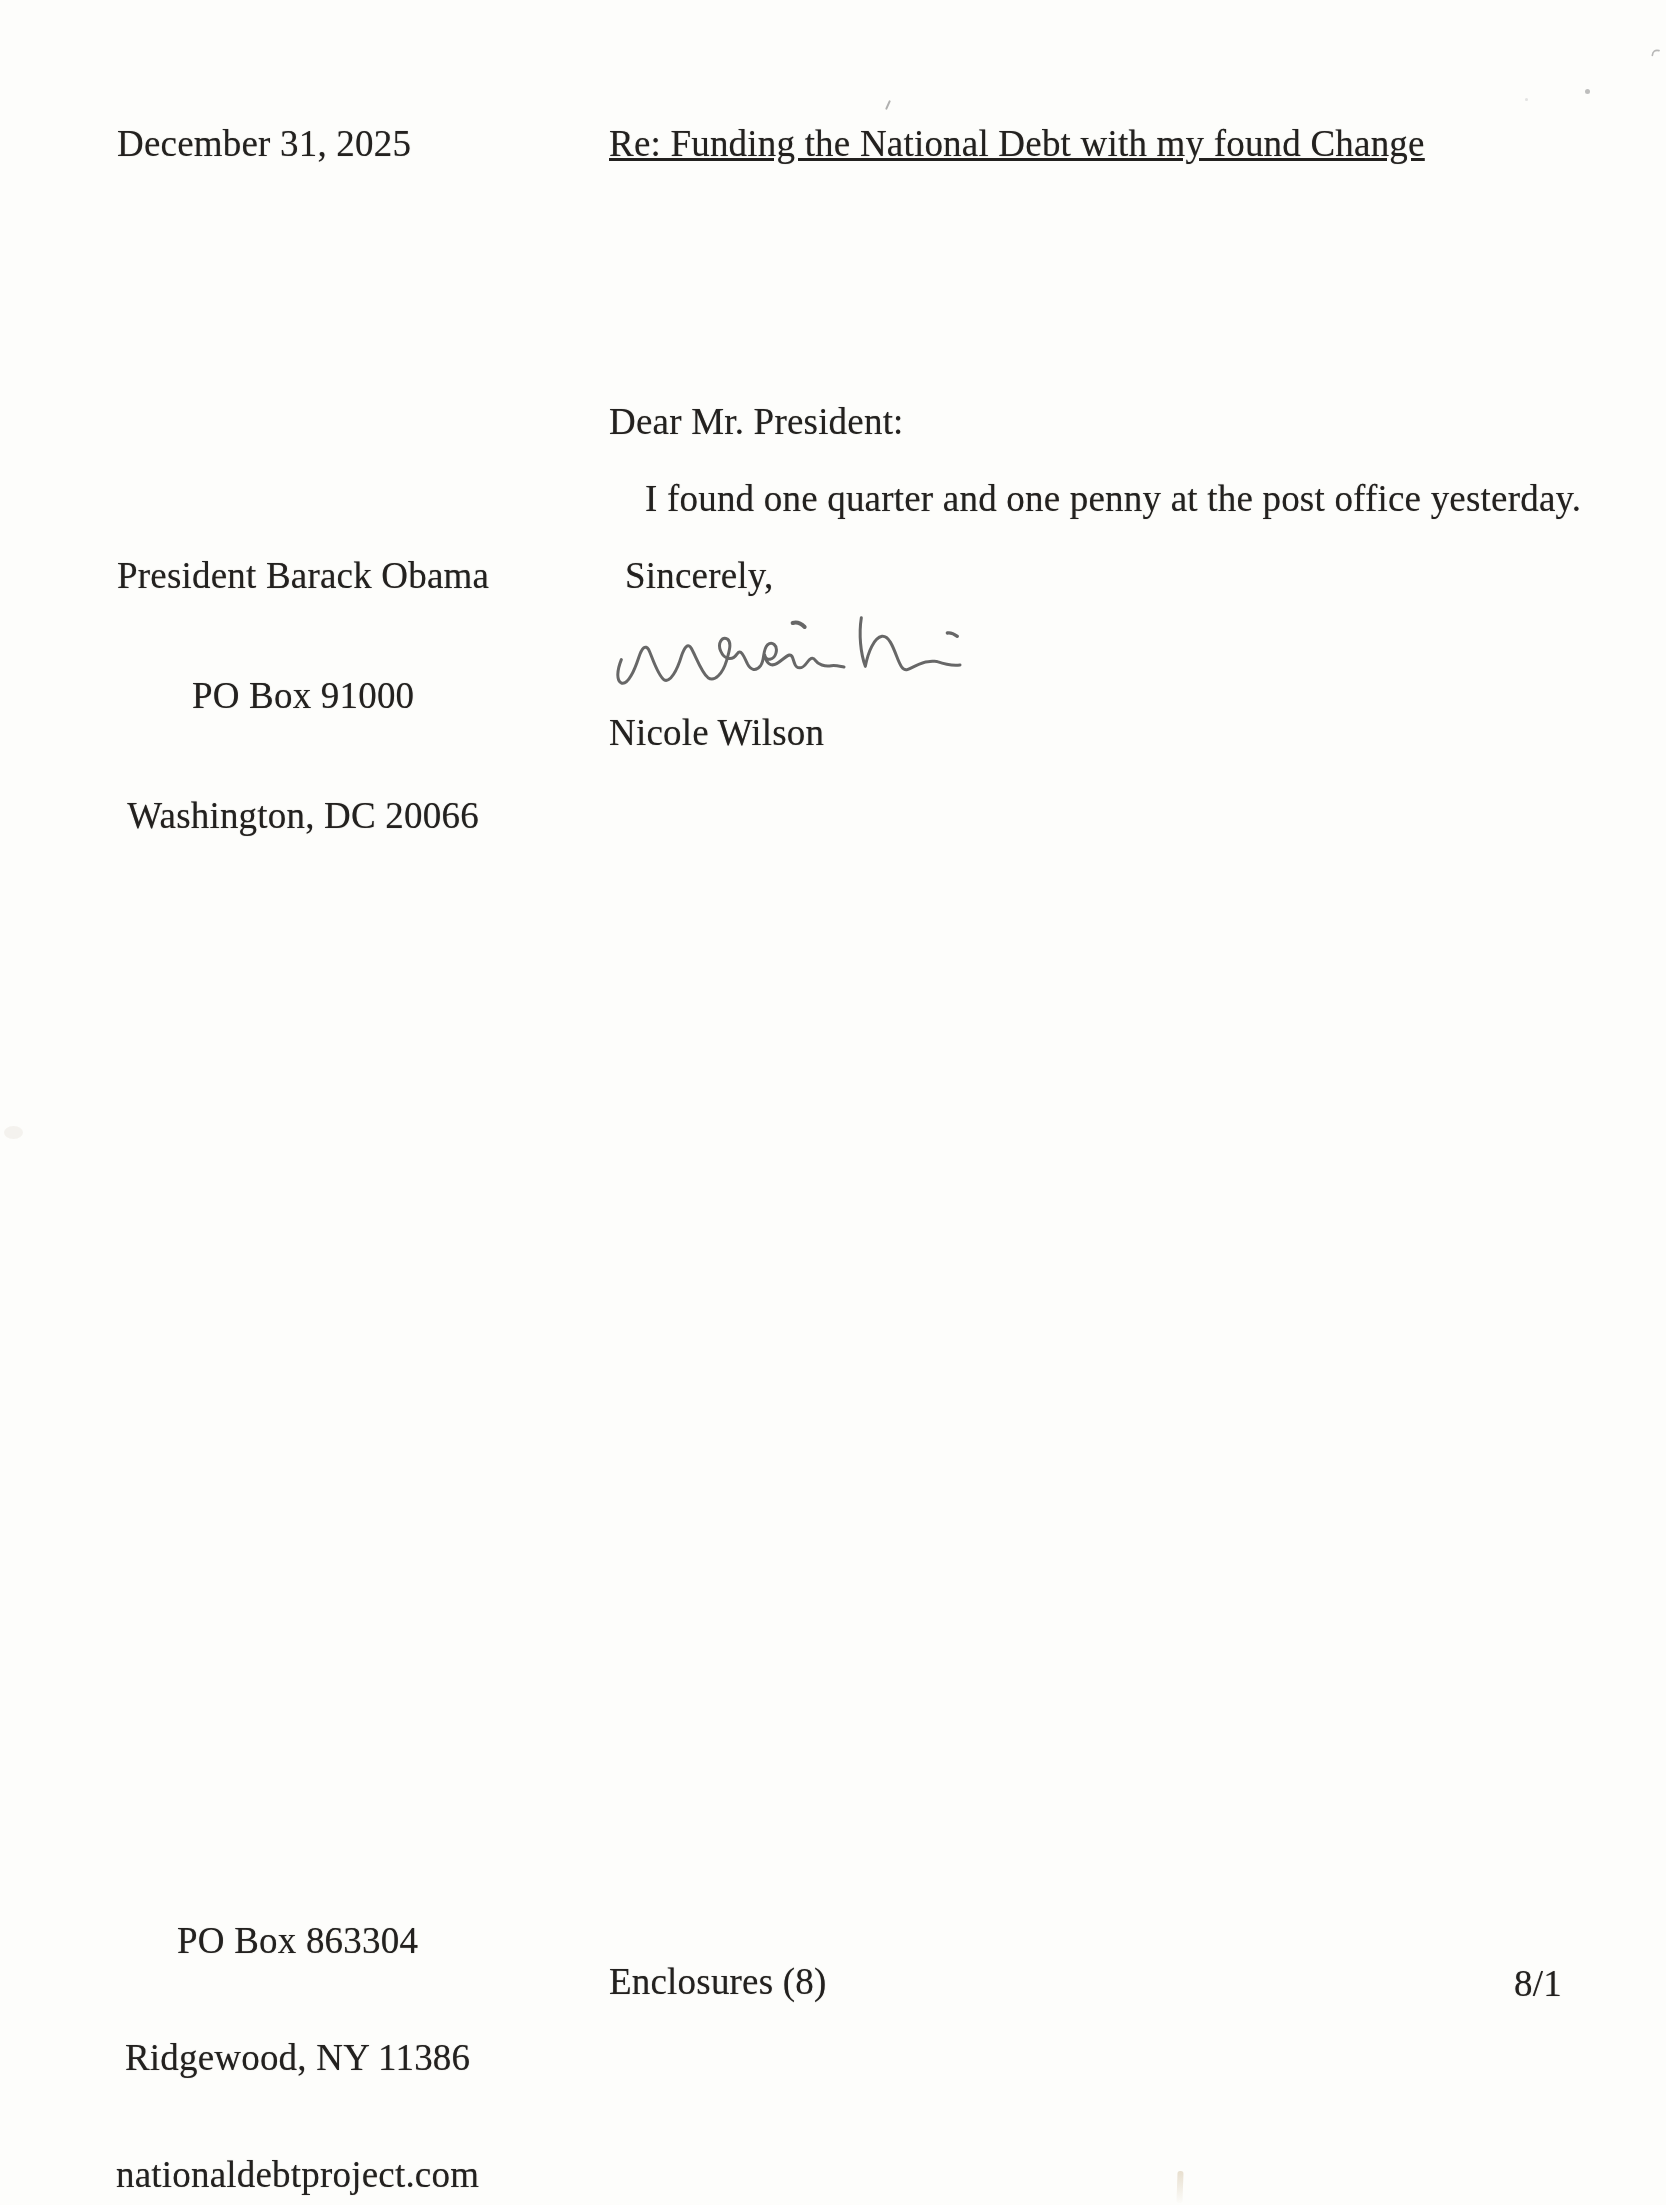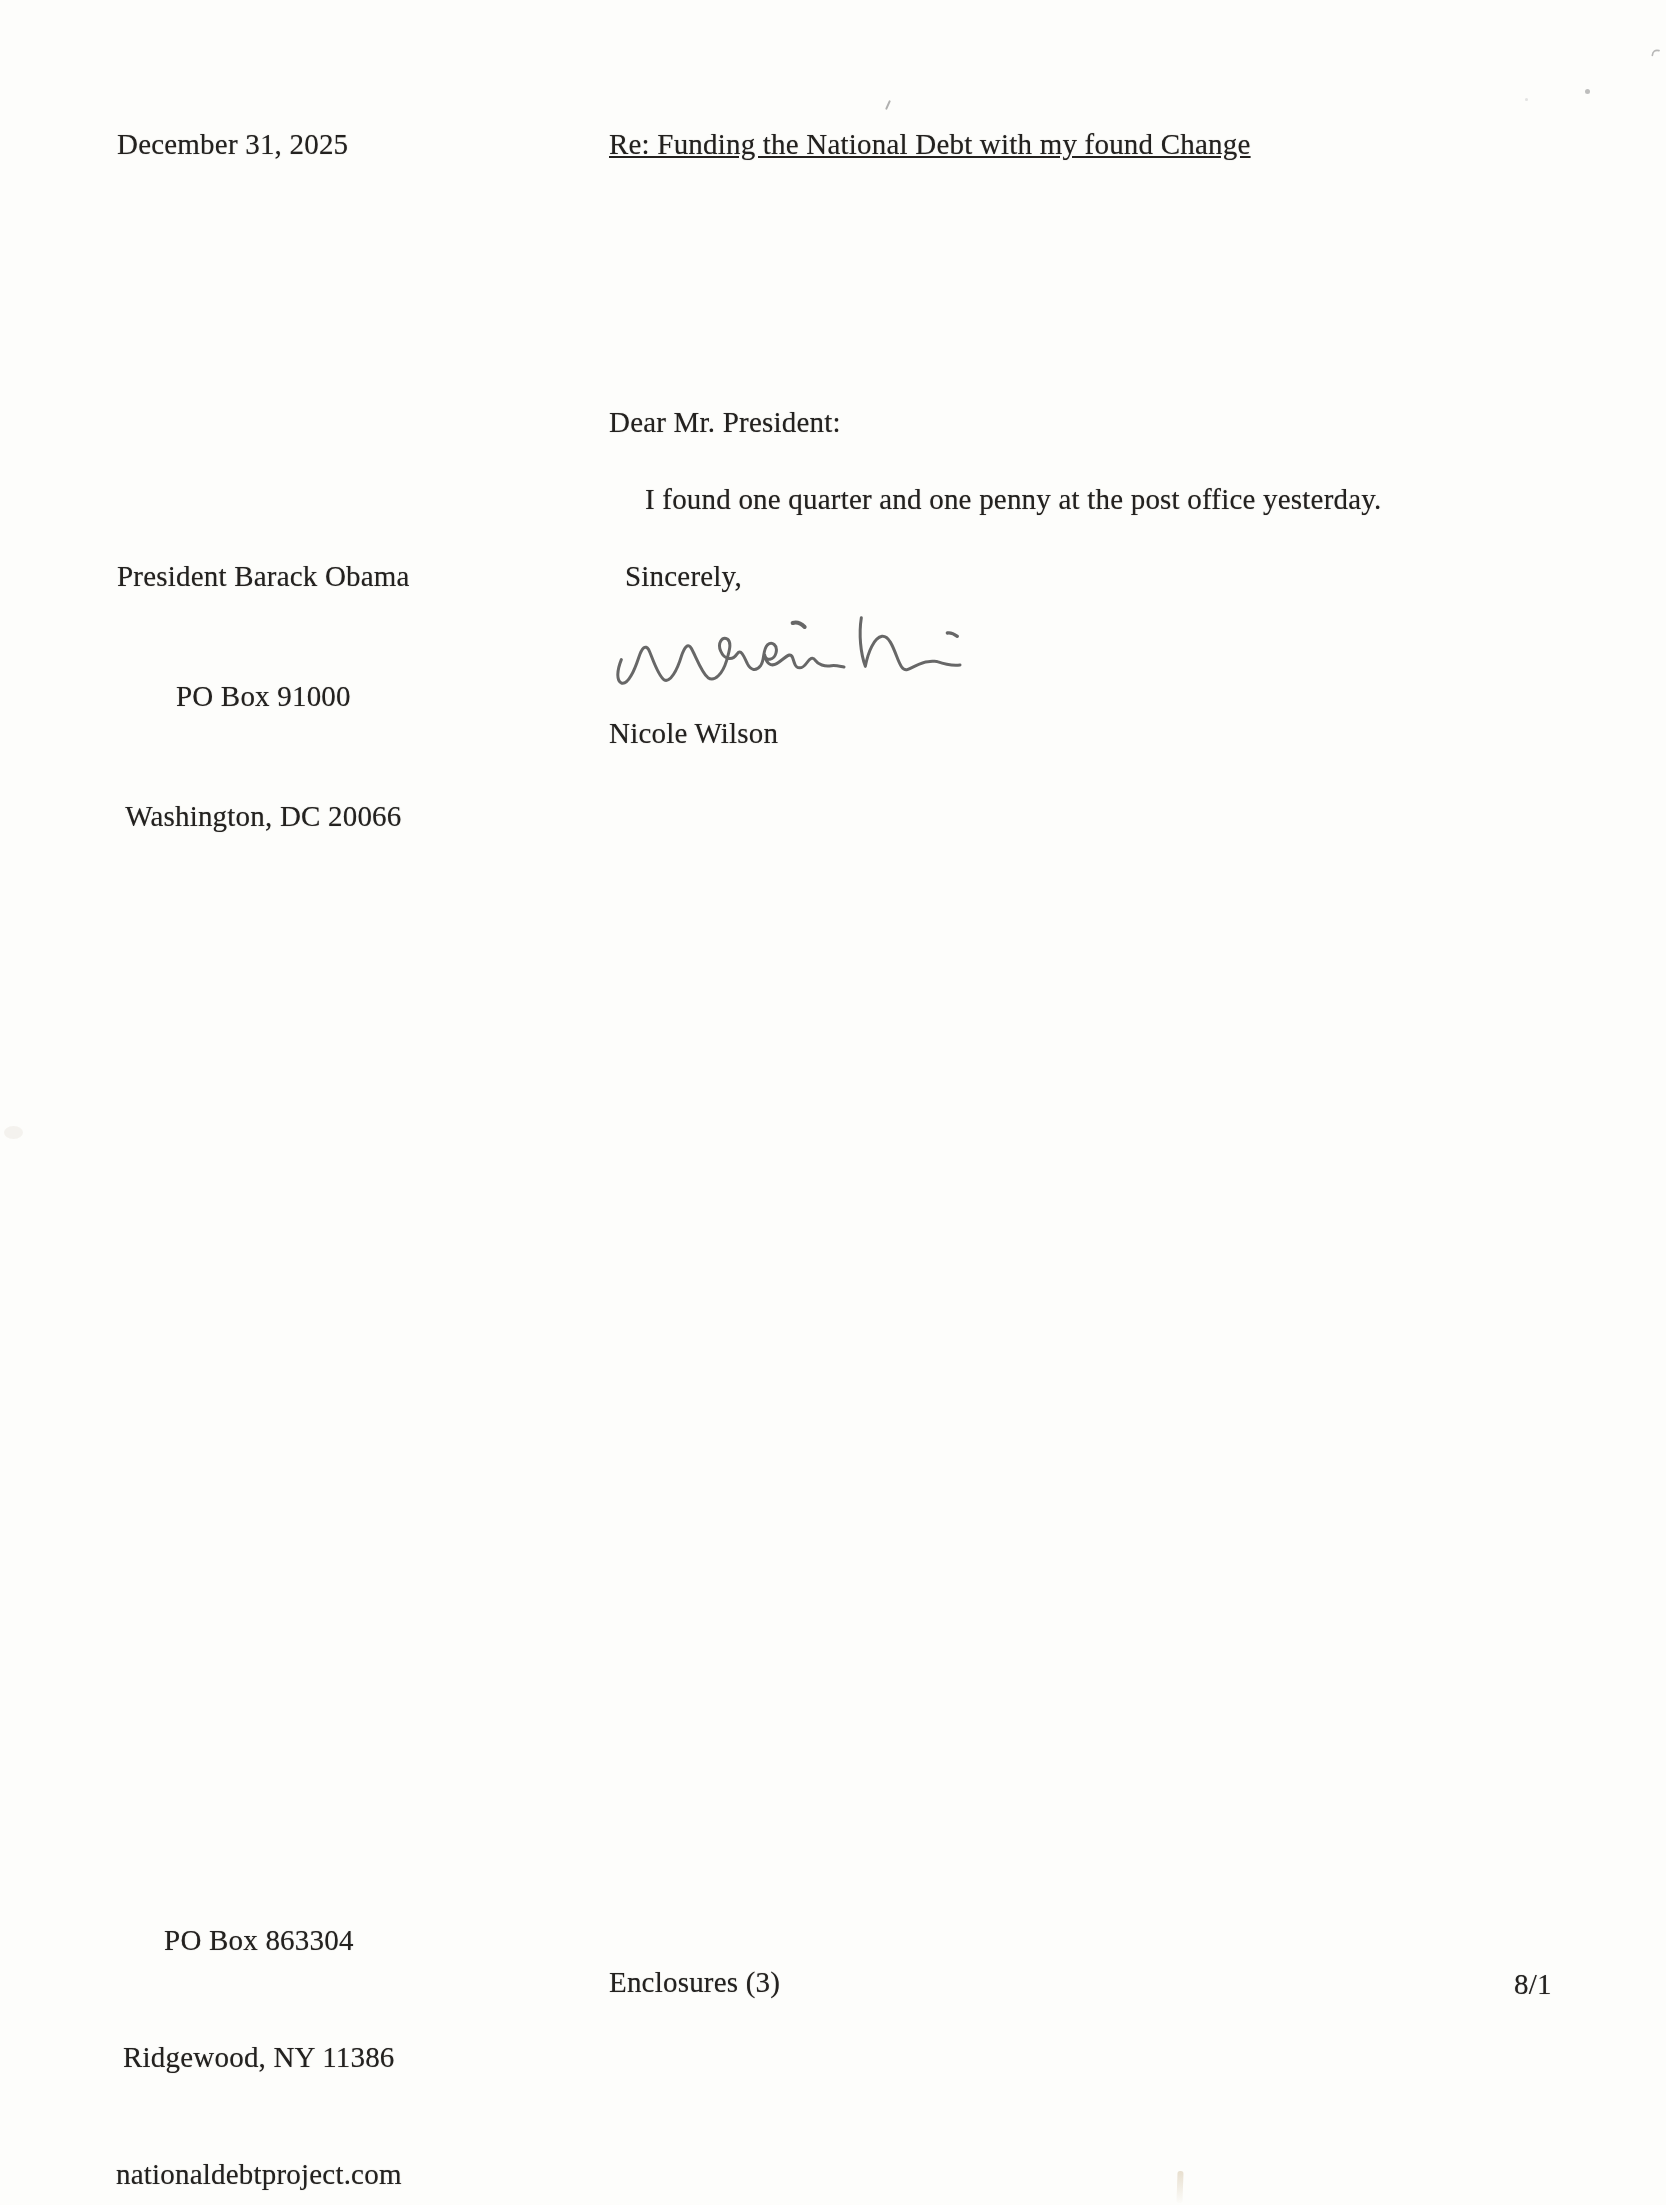--- a/index.html
+++ b/index.html
@@ -12,21 +12,21 @@
     width: 1667px;
     height: 2205px;
     margin: 0 auto;
     background: #fdfdfb;
     overflow: hidden;
     font-family: "Liberation Serif", "DejaVu Serif", serif;
     color: #23211f;
   }
   .line {
     position: absolute;
-    font-size: 29px;
+    font-size: 37px;
     line-height: 40px;
     letter-spacing: 0.2px;
     white-space: pre;
     text-shadow: 0 0 0.9px rgba(55, 52, 48, 0.55);
   }
   .block div {
     text-shadow: 0 0 0.9px rgba(55, 52, 48, 0.55);
     white-space: pre;
     text-align: center;
   }
@@ -146,21 +146,21 @@
 
   <div class="line" style="left:609px; top:713px;">Nicole Wilson</div>
 
   <div class="line block footer-block" style="left:116px; top:1843px;">
     <div>PO Box 863304</div>
     <div>Ridgewood, NY 11386</div>
     <div>nationaldebtproject.com</div>
     
   </div>
 
-  <div class="line" style="left:609px; top:1962px;">Enclosures (3)</div>
+  <div class="line" style="left:609px; top:1962px;">Enclosures (8)</div>
 
   <div class="line" style="left:1514px; top:1964px;">8/1</div>
 
   <div class="speck speck-tick"></div>
   <svg class="speck speck-curl" viewBox="0 0 16 16" fill="none" stroke="#9a9a9a" stroke-width="2.5" stroke-linecap="round" opacity="0.7">
     <path d="M2,11 Q3,2 12,4"></path>
   </svg>
   <div class="speck speck-dot-1"></div>
   <div class="speck speck-dot-2"></div>
   <div class="speck speck-smudge-bottom"></div>

